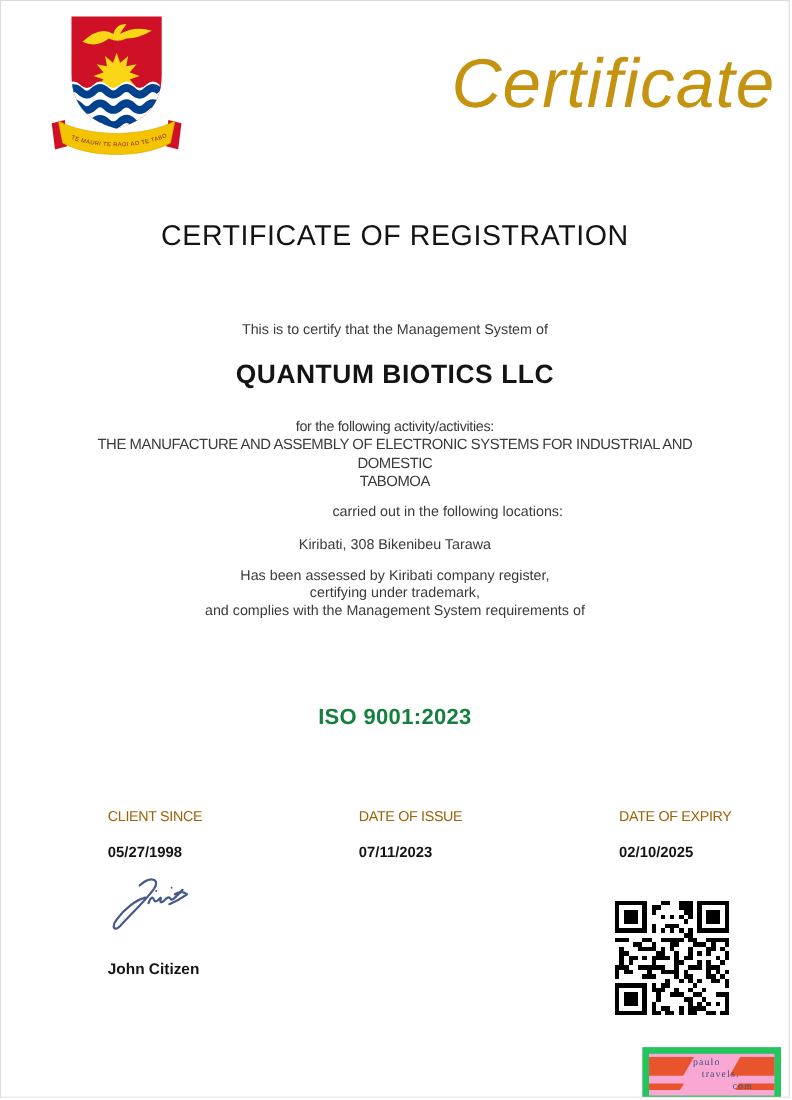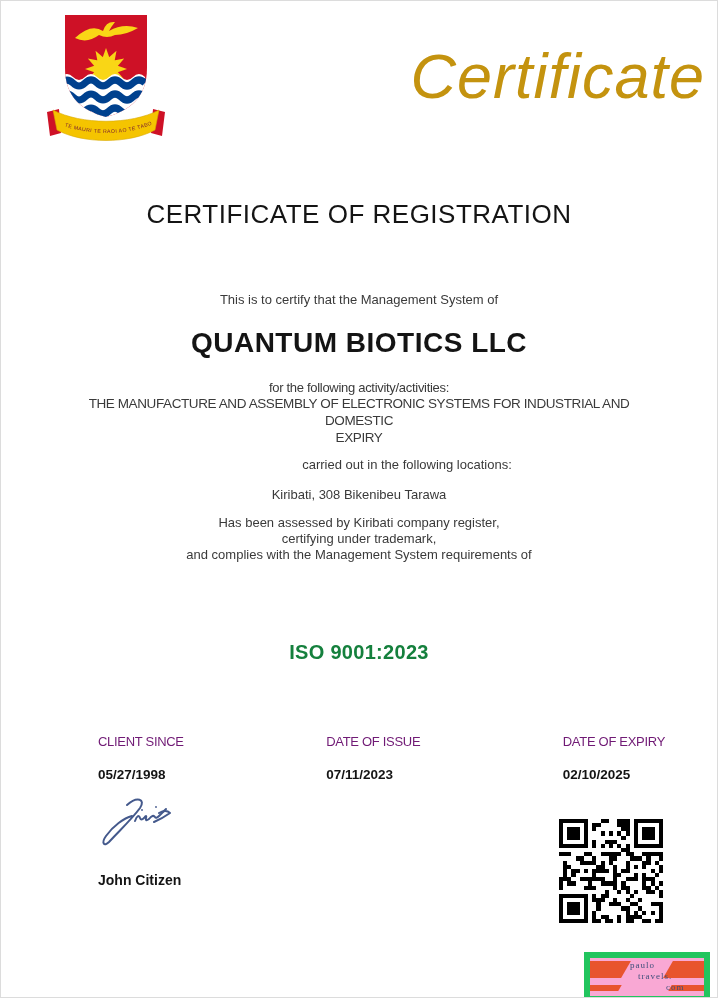--- a/index.html
+++ b/index.html
@@ -20,35 +20,35 @@
     color:#c4930f;line-height:1;letter-spacing:1px;
     font-family:"Liberation Sans", sans-serif;
   }
   .heading{
     position:absolute;top:198px;left:0;width:100%;
     text-align:center;font-size:26px;font-weight:normal;color:#141414;
     letter-spacing:0.5px;
   }
   .center-line{position:absolute;left:0;width:100%;text-align:center;}
   .certify-line{top:291px;font-size:13px;}
-  .company-name{top:326px;font-size:28px;font-weight:bold;color:#141414;letter-spacing:0.5px;}
+  .company-name{top:326px;font-size:24px;font-weight:bold;color:#141414;letter-spacing:0.5px;}
   .activity-intro{top:379px;font-size:13px;letter-spacing:-0.3px;}
   .activity-block{top:394px;font-size:13.5px;line-height:17px;letter-spacing:-0.4px;white-space:nowrap;}
   .locations-intro{top:456px;font-size:13px;padding-left:48px;}
   .location-line{top:486px;font-size:13px;}
   .assessment-block{top:514px;font-size:13px;line-height:16px;}
   .standard-line{top:640px;font-size:20px;font-weight:bold;color:#15803d;letter-spacing:0.3px;}
   .details-row{
     position:absolute;top:733px;left:97px;right:52px;
     display:flex;justify-content:space-between;
   }
   .detail-col{display:flex;flex-direction:column;gap:18px;}
   .detail-col.align-left{text-align:left;}
   .detail-col.align-center{text-align:left;}
-  .detail-label{font-size:13px;color:#701a75;letter-spacing:-0.3px;}
+  .detail-label{font-size:13px;color:#a16207;letter-spacing:-0.3px;}
   .detail-value{font-size:13.5px;font-weight:bold;color:#141414;}
   .signature{position:absolute;left:92px;top:792px;width:100px;height:62px;}
   .signatory-name{position:absolute;left:97px;top:871px;font-size:14px;font-weight:bold;color:#141414;}
   .qr{position:absolute;left:558px;top:818px;width:104px;height:104px;}
   .watermark{
     position:absolute;left:583px;top:951px;width:114px;height:38px;
     border:6px solid #22c55e;background:#f9a8d4;overflow:hidden;
     font-family:"Liberation Serif", serif;
   }
   .wm-shape{position:absolute;background:#e8542e;}
@@ -118,21 +118,21 @@
 
   <div class="heading">CERTIFICATE OF REGISTRATION</div>
 
   <div class="center-line certify-line">This is to certify that the Management System of</div>
   <div class="center-line company-name">QUANTUM BIOTICS LLC</div>
   <div class="center-line activity-intro">for the following activity/activities:</div>
 
   <div class="center-line activity-block">
     <div>THE MANUFACTURE AND ASSEMBLY OF ELECTRONIC SYSTEMS FOR INDUSTRIAL AND</div>
     <div>DOMESTIC</div>
-    <div>EXPIRY</div>
+    <div>TABOMOA</div>
   </div>
 
   <div class="center-line locations-intro">carried out in the following locations:</div>
   <div class="center-line location-line">Kiribati, 308 Bikenibeu Tarawa</div>
 
   <div class="center-line assessment-block">
     <div>Has been assessed by Kiribati company register,</div>
     <div>certifying under trademark,</div>
     <div>and complies with the Management System requirements of</div>
   </div>

